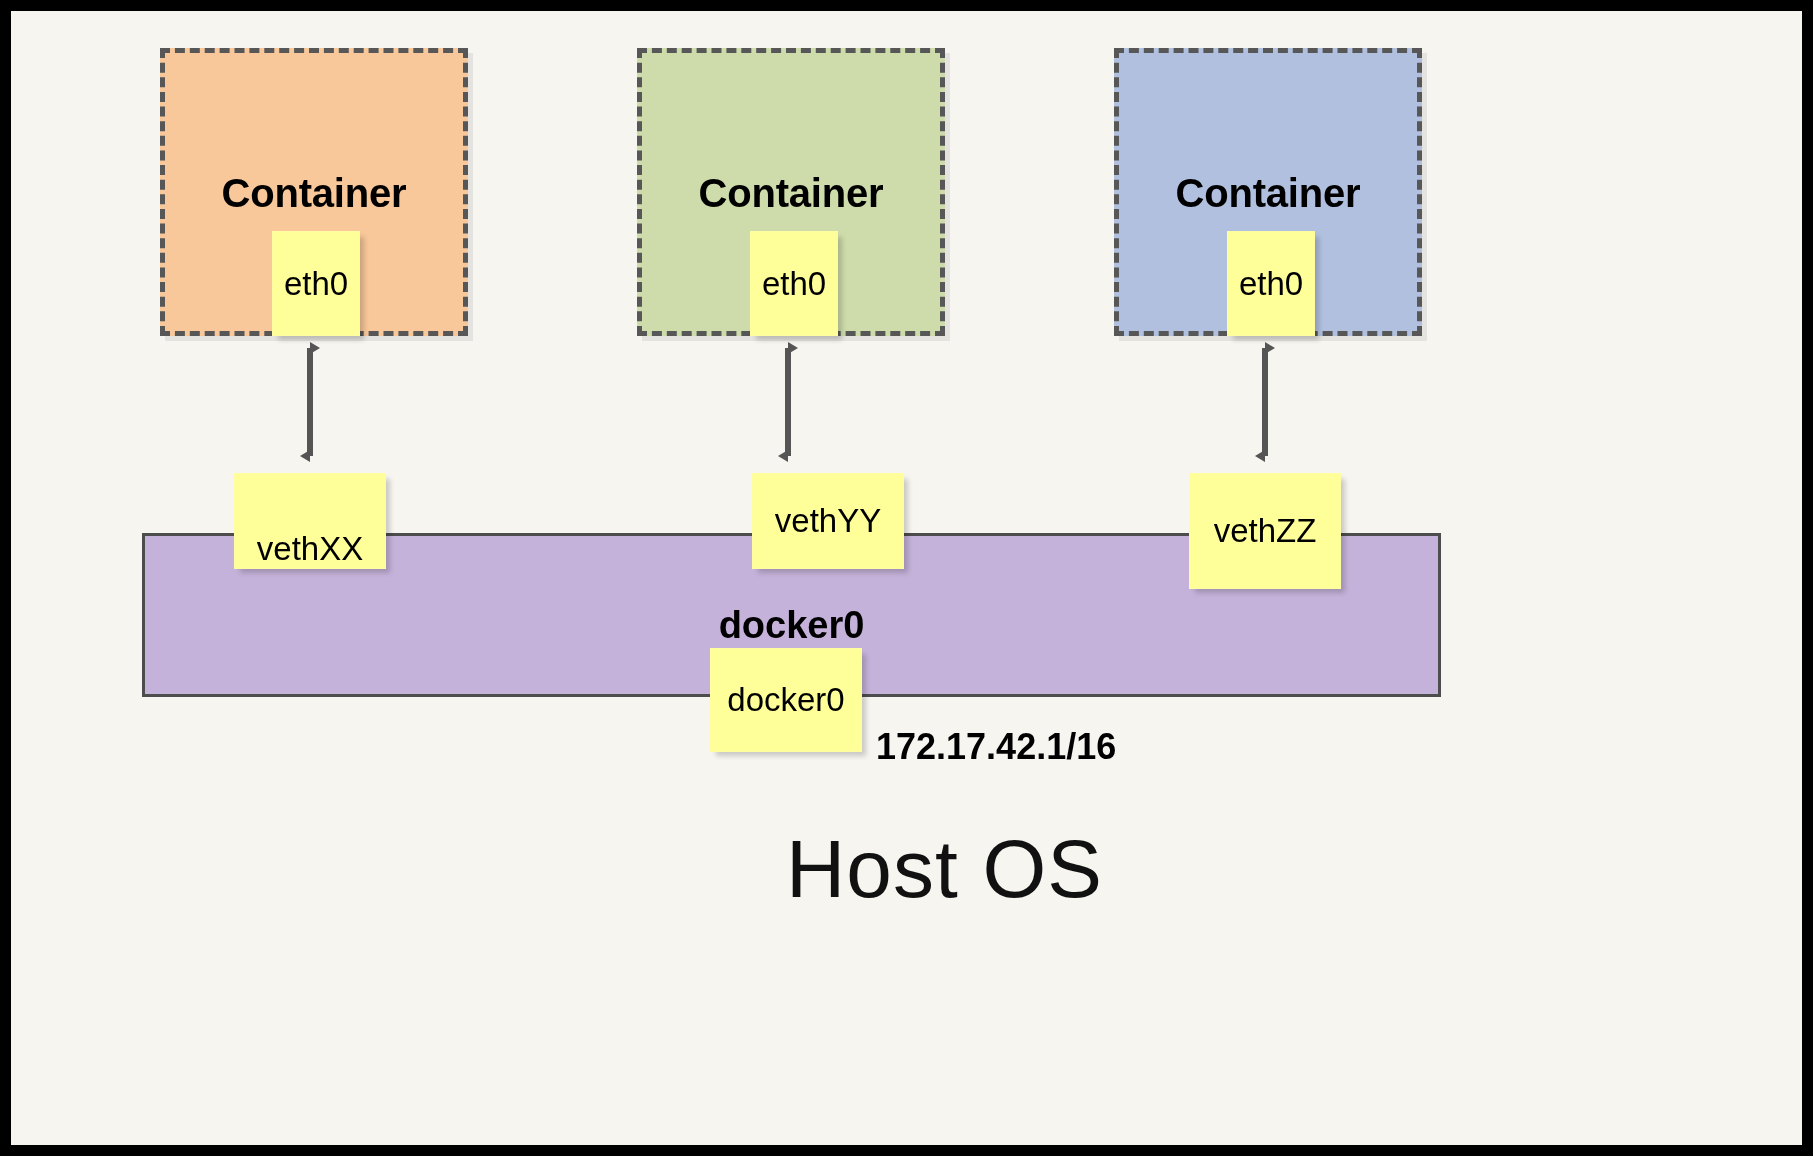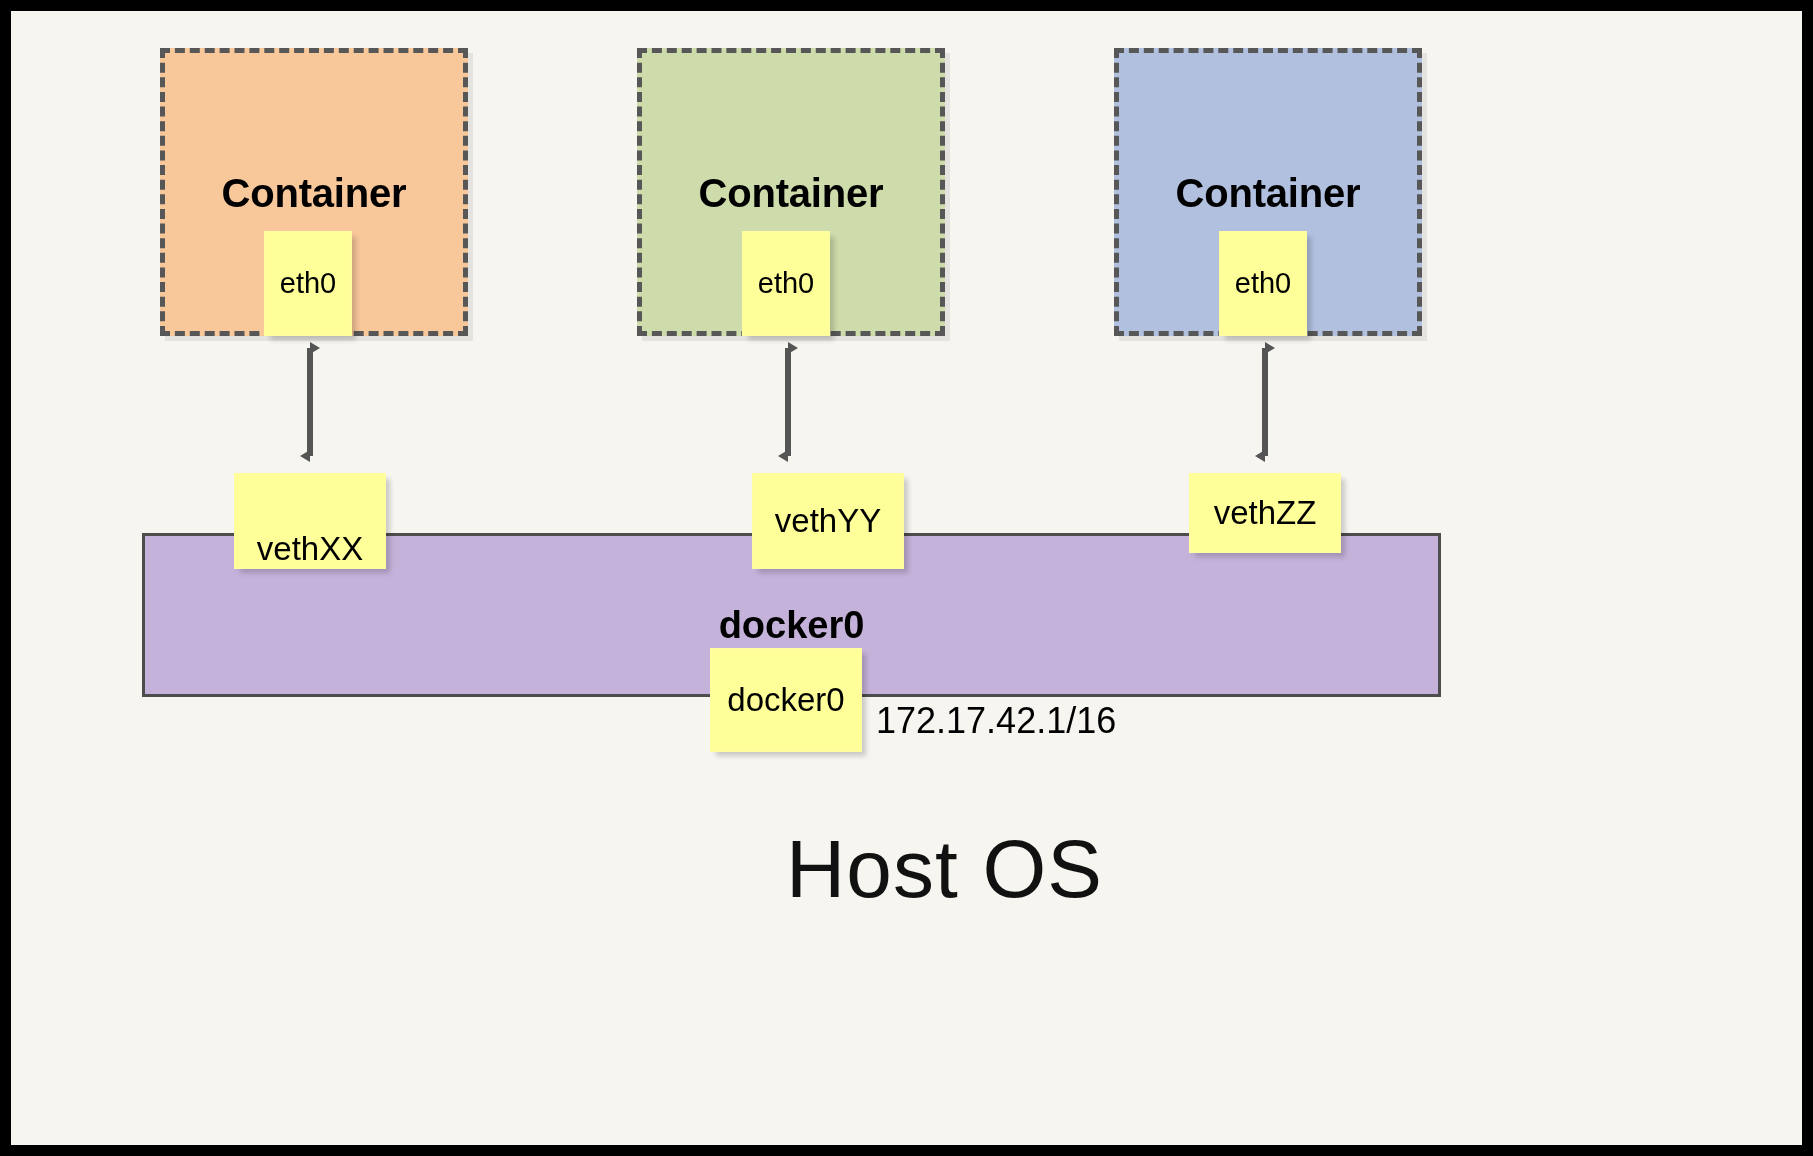--- a/index.html
+++ b/index.html
@@ -63,21 +63,22 @@
     border: 1px solid #fffda0;
     box-shadow: 5px 5px 5px -1px rgba(0,0,0,0.18);
     display: flex;
     align-items: center;
     justify-content: center;
     font-size: 33px;
     color: #000000;
     white-space: nowrap;
   }
   .note.eth {
-    font-size: 29px;
+    font-size: 33px;
+    margin-left: 8px;
   }
 
   
   .arrow-svg {
     position: absolute;
     overflow: visible;
   }
 
   
   .bridge {
@@ -167,25 +168,25 @@
   <div class="bridge" style="left:142px; top:533px; width:1299px; height:164px;">
     <div class="bridge-title" style="top:68px; left:0;">docker0</div>
   </div>
 
   <div class="note" style="left:234px; top:473px; width:152px; height:96px;align-items:flex-end;">
     <span>vethXX</span>
   </div>
   <div class="note" style="left:752px; top:473px; width:152px; height:96px;">
     <span>vethYY</span>
   </div>
-  <div class="note" style="left:1189px; top:473px; width:152px; height:80px;">
+  <div class="note" style="left:1189px; top:473px; width:152px; height:116px;">
     <span>vethZZ</span>
   </div>
 
   <div class="note" style="left:710px; top:648px; width:152px; height:104px;">
     <span>docker0</span>
   </div>
 
-  <div class="ip-label" style="left:876px; top:700px;">172.17.42.1/16</div>
+  <div class="ip-label" style="left:876px; top:726px;font-weight:bold;">172.17.42.1/16</div>
 
   <div class="host-os" style="top:822px; left:0;">Host OS</div>
 
 </div>
 
 </body></html>

